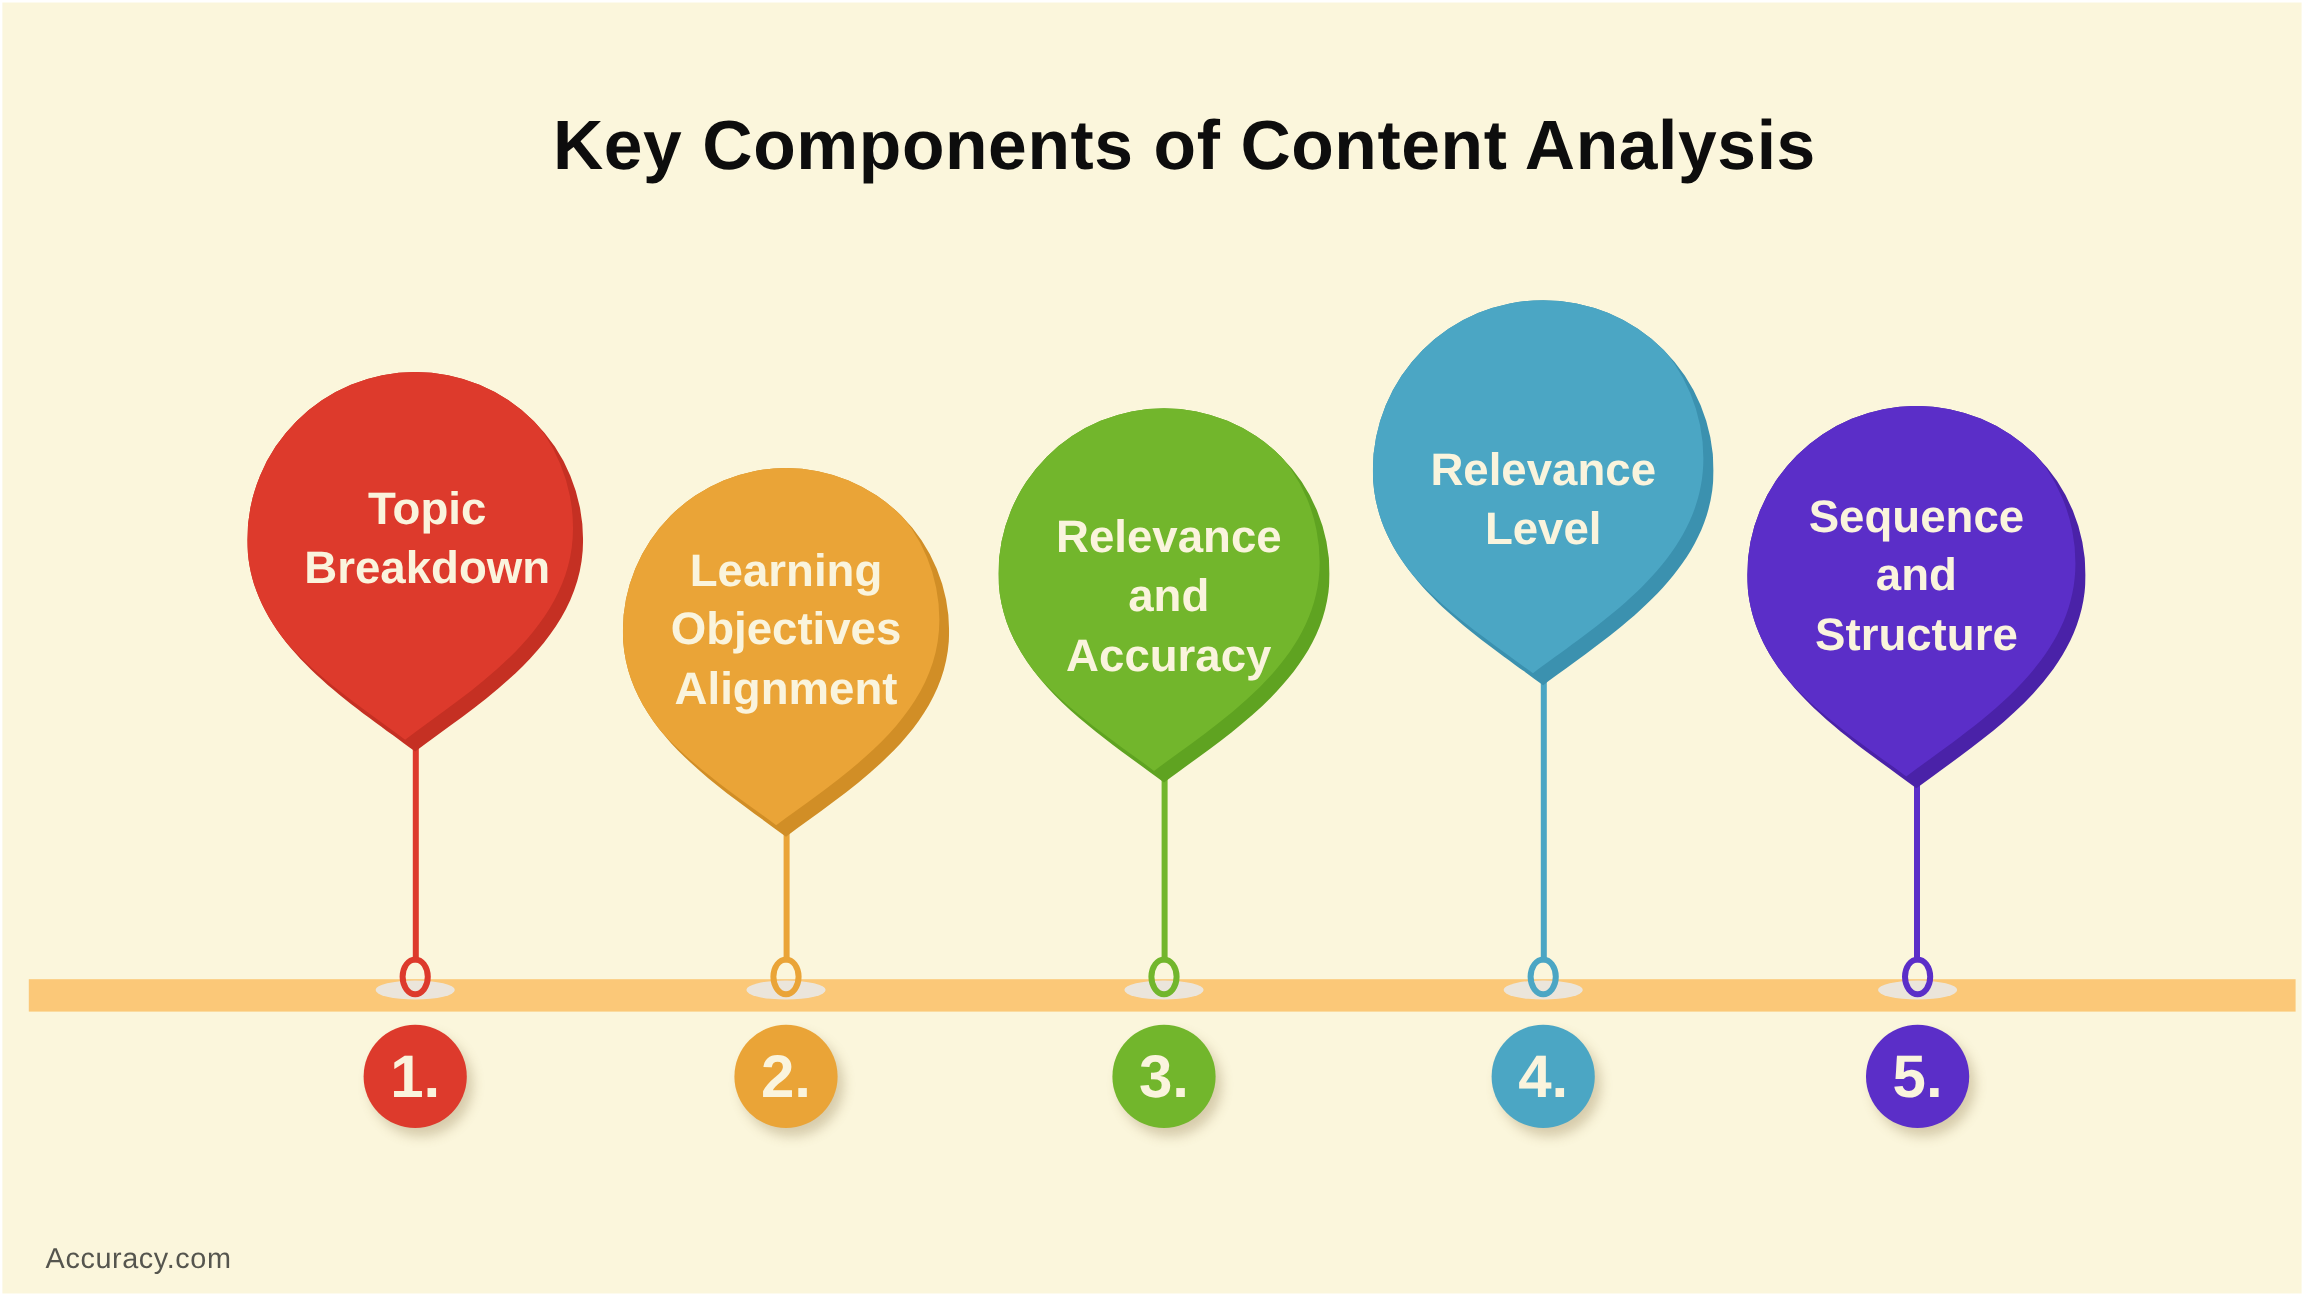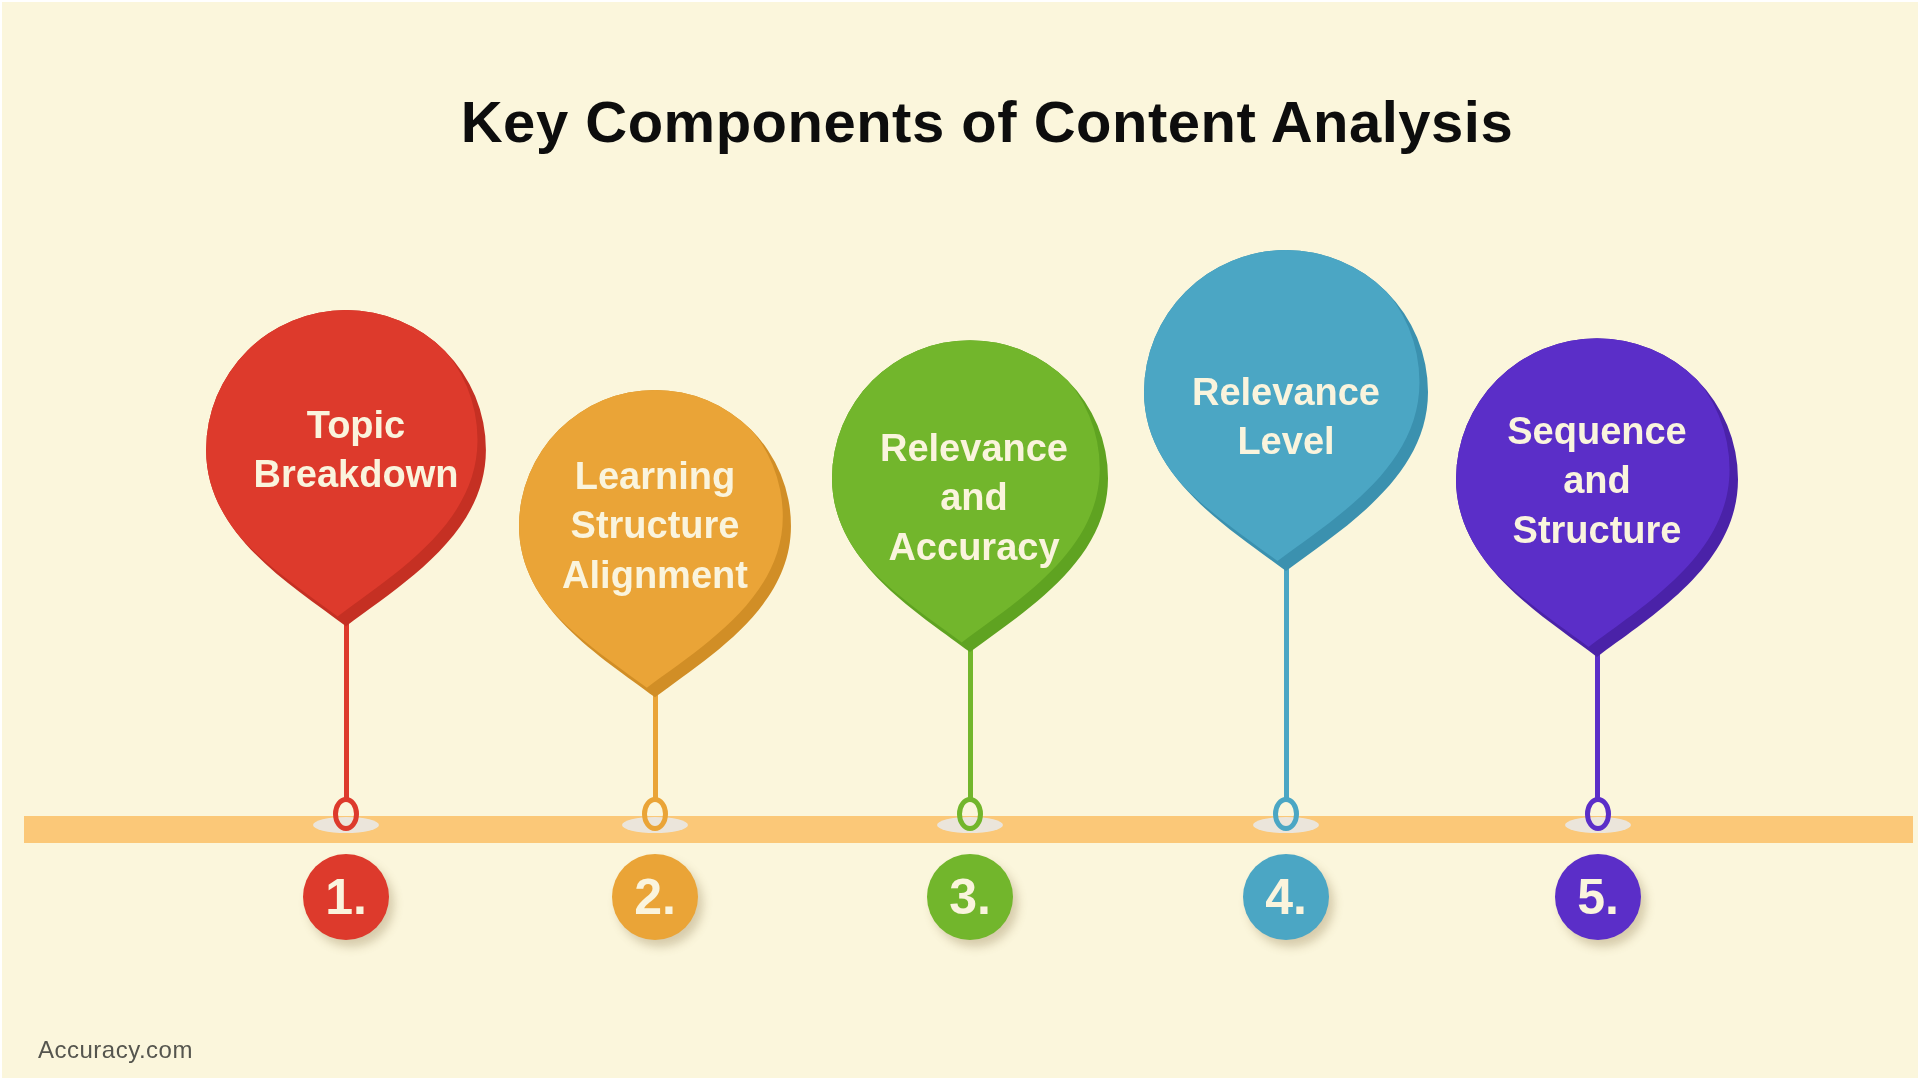--- a/index.html
+++ b/index.html
@@ -135,21 +135,21 @@
               <path d="M0,100 A100,100 0 0 1 200,100 C200,160 140,196 100,226 C60,196 0,160 0,100 Z"></path>
             </clipPath>
           </defs>
         <path d="M0,100 A100,100 0 0 1 200,100 C200,160 140,196 100,226 C60,196 0,160 0,100 Z" style="fill:var(--cd)"></path>
         <g clip-path="url(#bc1)">
           <path d="M0,100 A100,100 0 0 1 200,100 C200,160 140,196 100,226 C60,196 0,160 0,100 Z" transform="translate(-6,-7)" style="fill:var(--c)"></path>
         </g>
       </svg>
     </div>
     <div class="balloon-label" style="left:519px; top:390px; width:272px; height:272px;">Learning
-Structure
+Objectives
 Alignment</div>
     <div class="knot-shadow" style="left:622px; top:817px;"></div>
     <div class="knot-ring" style="left:642px; top:797px;"></div>
     <div class="step-badge" style="left:612px; top:854px;">2.</div>
   </div>
 
   <div class="item" style="--c: #72B62C; --cd: #5FA321;">
     <div class="balloon-string" style="left:967.5px; top:649px; height:153px;"></div>
     <div class="balloon-wrap" style="left:832px; top:340px;">
       <svg width="276" height="315" viewBox="0 0 200 228">

